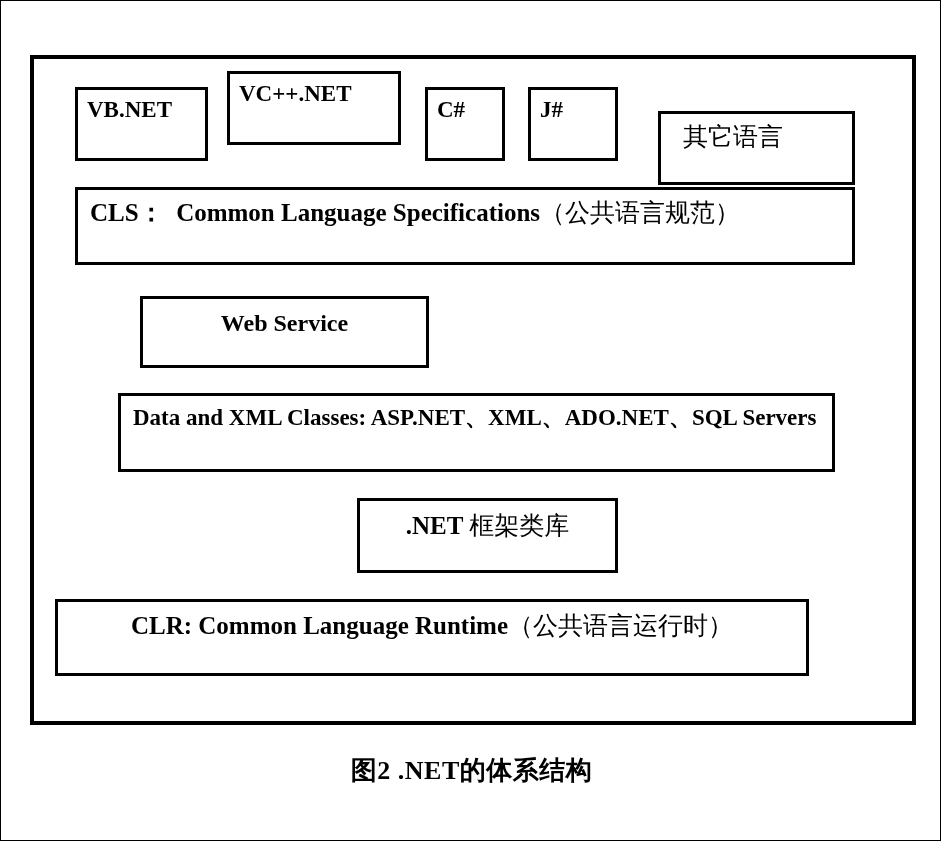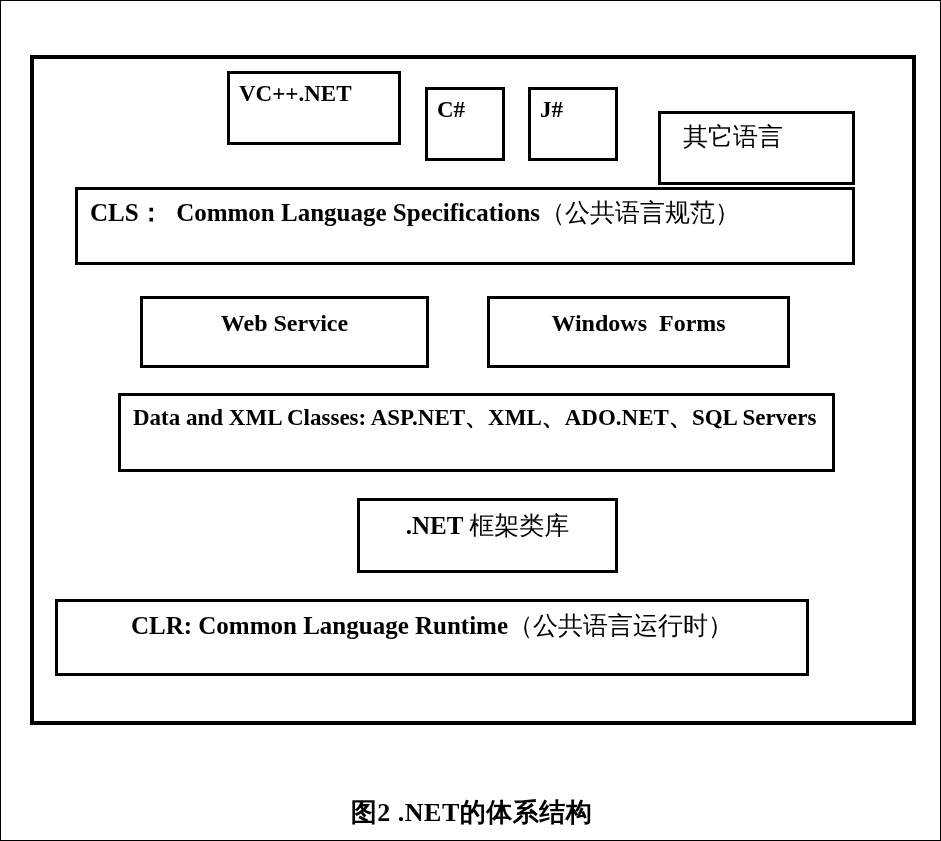--- a/index.html
+++ b/index.html
@@ -111,35 +111,38 @@
   #node-clr .node-label {
     font-size: 25px;
     padding: 10px 0 0 0;
     text-align: center;
   }
 
   
   #figure-caption {
     position: absolute;
     left: 0;
-    top: 794px;
+    top: 752px;
     width: 941px;
     text-align: center;
     font-size: 26px;
     font-weight: bold;
     letter-spacing: 0.5px;
   }
 </style>
 </head>
 <body>
 
 <div id="page">
 
   <div id="diagram-frame">
 
+    <div class="node lang-box" id="node-vbnet">
+      <span class="node-label">VB.NET</span>
+    </div>
 
     <div class="node lang-box" id="node-vcppnet">
       <span class="node-label">VC++.NET</span>
     </div>
 
     <div class="node lang-box" id="node-csharp">
       <span class="node-label">C#</span>
     </div>
 
     <div class="node lang-box" id="node-jsharp">
@@ -151,23 +154,20 @@
     </div>
 
     <div class="node" id="node-cls">
       <span class="node-label"><span>CLS：  Common Language Specifications</span><span class="cjk-regular">（公共语言规范）</span></span>
     </div>
 
     <div class="node svc-box" id="node-web-service">
       <span class="node-label">Web Service</span>
     </div>
 
-    <div class="node svc-box" id="node-windows-forms">
-      <span class="node-label">Windows  Forms</span>
-    </div>
 
     <div class="node" id="node-data-xml">
       <span class="node-label">Data and XML Classes: ASP.NET、XML、ADO.NET、SQL Servers</span>
     </div>
 
     <div class="node" id="node-fcl">
       <span class="node-label"><span>.NET </span><span class="cjk-regular">框架类库</span></span>
     </div>
 
     <div class="node" id="node-clr">

